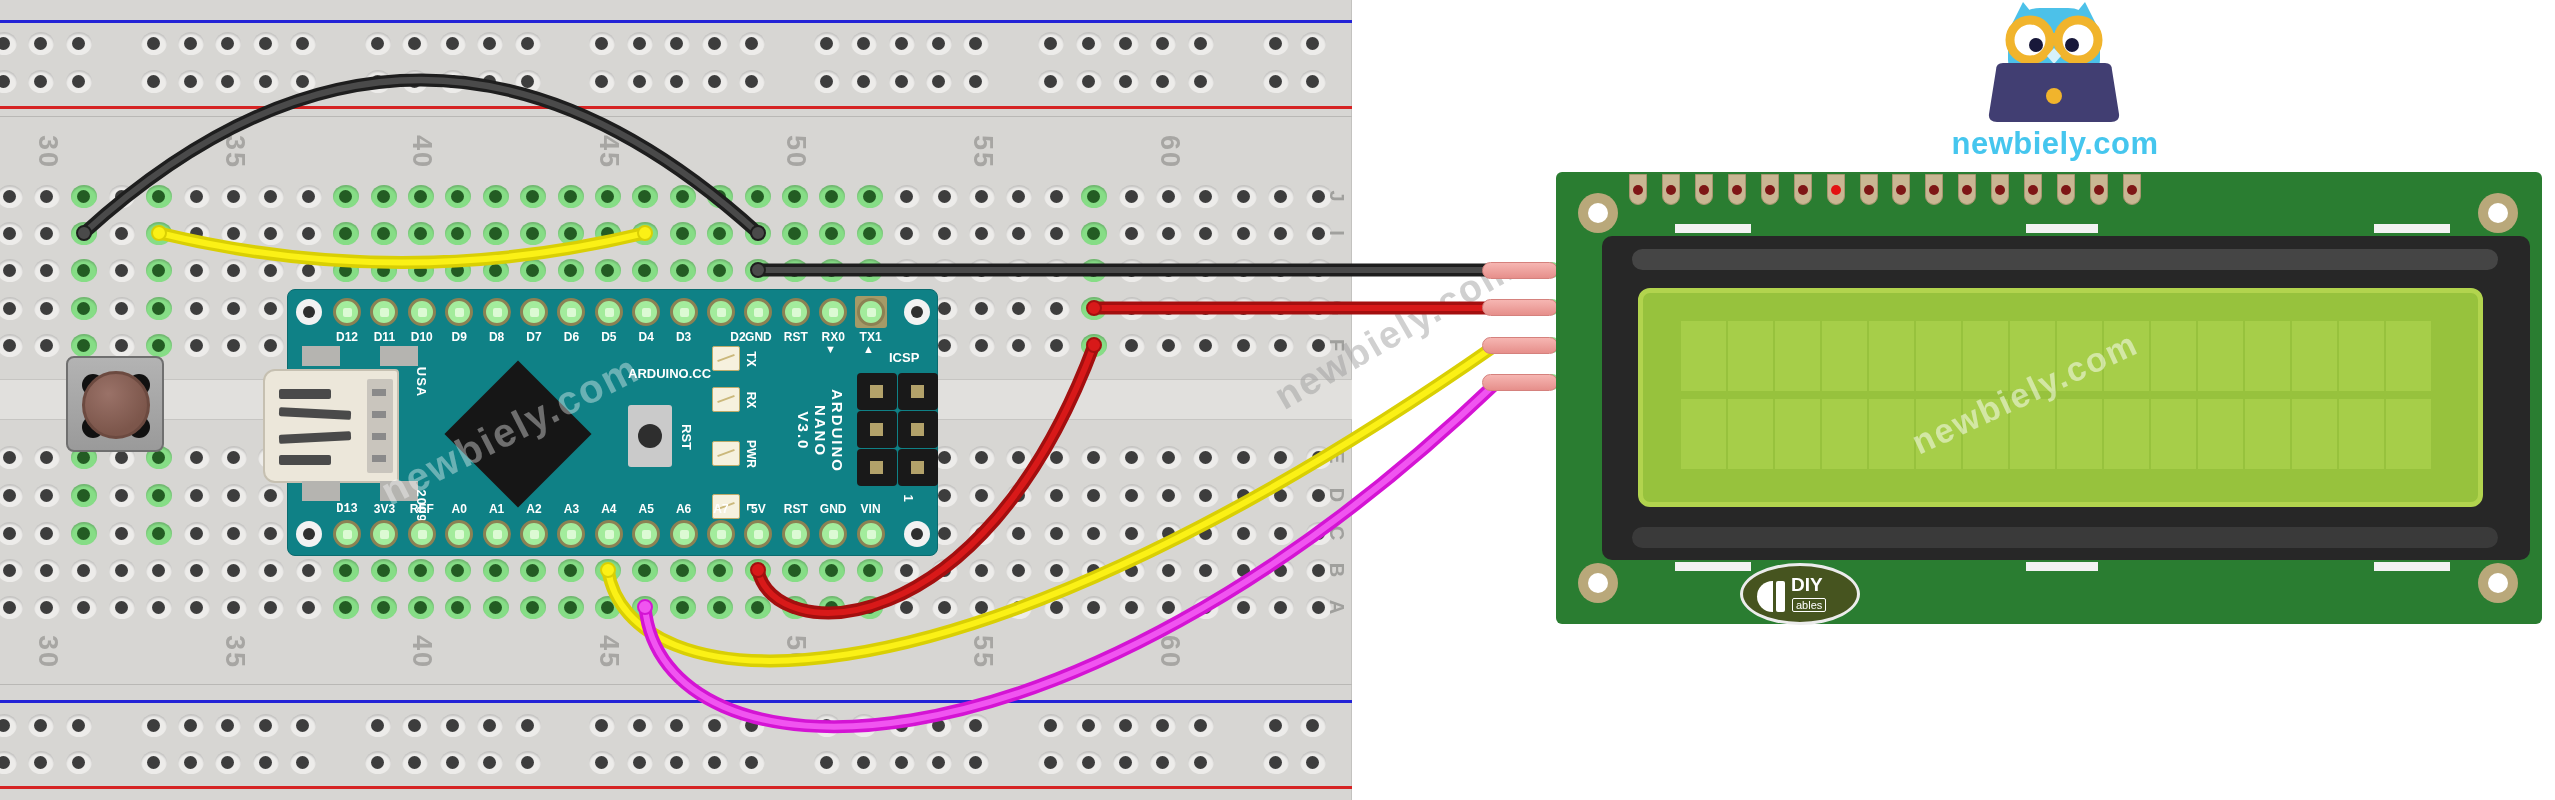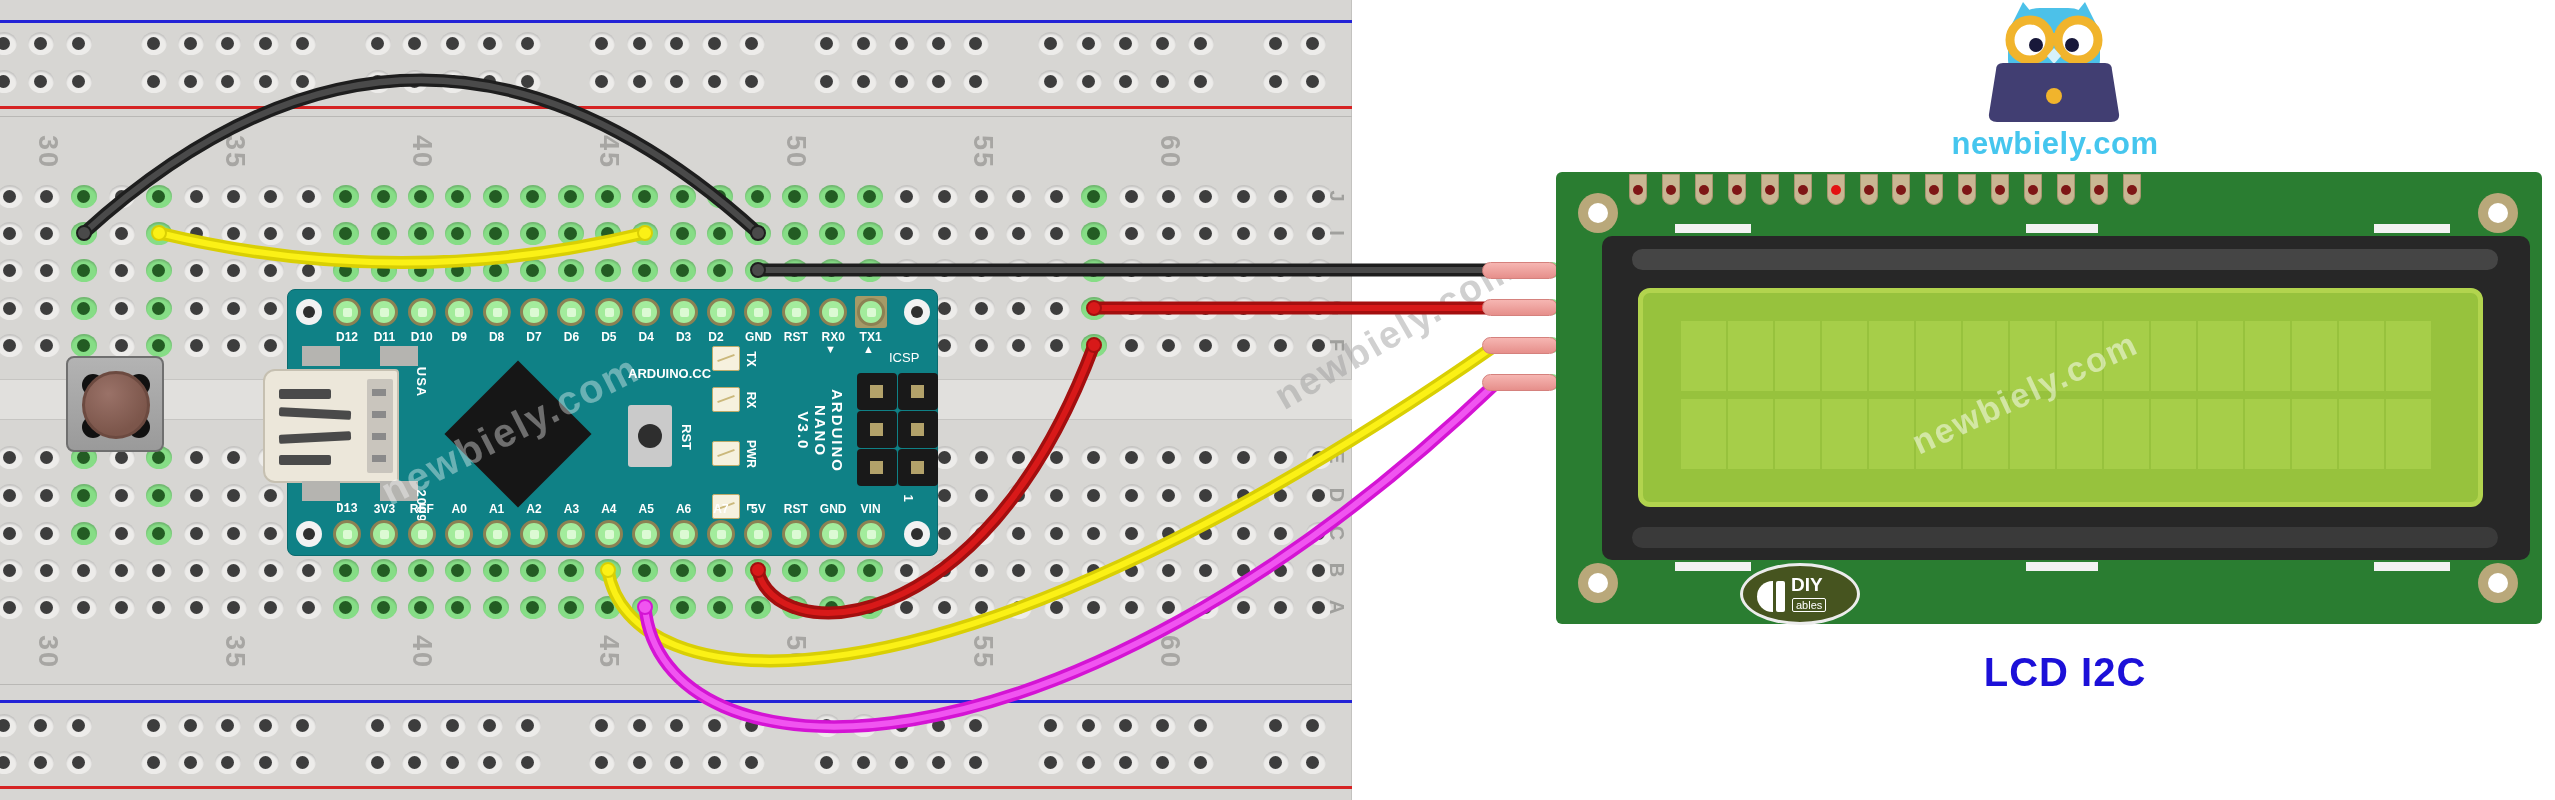--- a/index.html
+++ b/index.html
@@ -660,21 +660,21 @@
       </div>
 
     <div class="model-block">
       <div>ARDUINO</div>
       <div>NANO</div>
       <div>V3.0</div>
     </div>
 
     <span class="ard-white" style="left:537px; top:53px; font-size:11px">▼</span>
     <span class="ard-white" style="left:575px; top:53px; font-size:11px">▲</span>
-    <span class="ard-white" style="left:601px; top:60px; font-size:13px; font-weight:normal">ICSP</span>
+    <span class="ard-white" style="left:601px; top:60px; font-size:13px; font-weight:bold">ICSP</span>
     <div class="icsp-grid">
       <div class="icsp-pin"></div>
         <div class="icsp-pin"></div>
       <div class="icsp-pin"></div>
         <div class="icsp-pin"></div>
       <div class="icsp-pin"></div>
         <div class="icsp-pin"></div>
     </div>
     <span class="ard-white vtext" style="left:620px; top:208px; font-size:13px; font-weight:bold">1</span>
 
@@ -693,21 +693,21 @@
         <span class="pinlabel" style="left: 226px; top: 40px;">D7</span>
         <div class="pad" style="left: 269.4px; top: 8px;"></div>
         <span class="pinlabel" style="left: 263.4px; top: 40px;">D6</span>
         <div class="pad" style="left: 306.8px; top: 8px;"></div>
         <span class="pinlabel" style="left: 300.8px; top: 40px;">D5</span>
         <div class="pad" style="left: 344.2px; top: 8px;"></div>
         <span class="pinlabel" style="left: 338.2px; top: 40px;">D4</span>
         <div class="pad" style="left: 381.6px; top: 8px;"></div>
         <span class="pinlabel" style="left: 375.6px; top: 40px;">D3</span>
         <div class="pad" style="left: 419px; top: 8px;"></div>
-        <span class="pinlabel" style="left: 408px; top: 40px;">D2</span>
+        <span class="pinlabel" style="left: 430px; top: 40px;">D2</span>
         <div class="pad" style="left: 456.4px; top: 8px;"></div>
         <span class="pinlabel" style="left: 450.4px; top: 40px;">GND</span>
         <div class="pad" style="left: 493.8px; top: 8px;"></div>
         <span class="pinlabel" style="left: 487.8px; top: 40px;">RST</span>
         <div class="pad" style="left: 531.2px; top: 8px;"></div>
         <span class="pinlabel" style="left: 525.2px; top: 40px;">RX0</span>
         <div class="pad-sq" style="left: 566.6px; top: 6px;"></div>
         <div class="pad" style="left: 568.6px; top: 8px;"></div>
         <span class="pinlabel" style="left: 562.6px; top: 40px;">TX1</span>
         <div class="pad" style="left: 45px; top: 230px;"></div>
@@ -903,21 +903,20 @@
     </div>
 
     <div class="diylogo">
       <div class="diy-glyph-a"></div>
       <div class="diy-glyph-b"></div>
       <div class="diy-main">DIY</div>
       <div class="diy-sub">ables</div>
     </div>
   </div>
 
-  <div class="lcd-caption">LCD I2C</div>
 
   <div class="brand">
     <svg width="250" height="128" viewBox="0 0 250 128">
       <polygon points="80,28 93,2 106,18" fill="#4cc1e9"></polygon>
       <polygon points="142,18 155,2 168,28" fill="#4cc1e9"></polygon>
       <rect x="78" y="8" width="92" height="84" rx="32" fill="#4cc1e9"></rect>
       <rect x="86" y="56" width="76" height="32" fill="#4cc1e9"></rect>
       <circle cx="100" cy="40" r="20" fill="#ffffff" stroke="#f1b42c" stroke-width="9"></circle>
       <circle cx="148" cy="40" r="20" fill="#ffffff" stroke="#f1b42c" stroke-width="9"></circle>
       <rect x="117" y="33" width="14" height="6" fill="#f1b42c"></rect>

